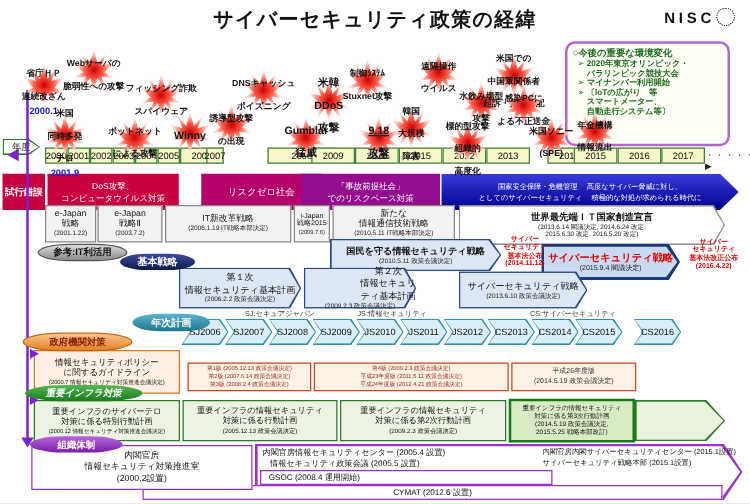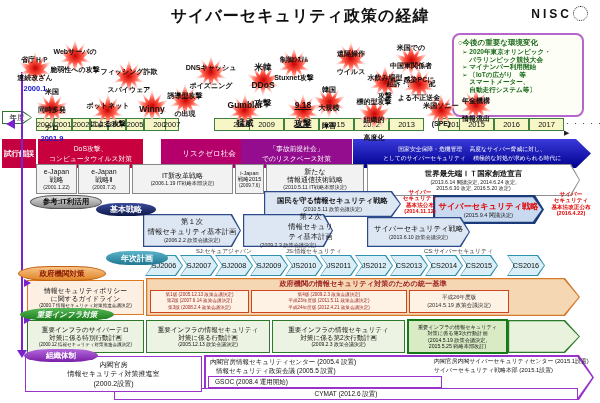--- a/index.html
+++ b/index.html
@@ -229,23 +229,20 @@
     </div>
   <div class="ar cp-chev abs" style="left:495px;top:255px;width:38px;height:21px;margin-left:12px;--bc:#3090b0;--fc:#d9eef6;--bw:1px;">
       <div class="bt" style="font-size:7.3px;">CS2016</div>
     </div>
 
   <div class="tag" style="left:18px;top:266px;width:86px;height:13px;background:linear-gradient(#f8c488,#e08428);color:#8a1a00;border:1px solid #c06010;font-size:7.5px;">政府機関対策</div>
   <div class="box" style="left:27px;top:280px;width:117px;height:35px;background:#fdf0e3;border:1.4px solid #e07820;">
     <span style="font-size:6.8px;line-height:1.2;">情報セキュリティポリシー
 に関するガイドライン</span><span style="font-size:4.6px;">(2000.7 情報セキュリティ対策推進会議決定)</span>
   </div>
-  <div class="ar cp-arrow abs" style="left:146px;top:278px;width:434px;height:38px;--bc:#d4782a;--fc:#f6d7b4;--bw:1.3px;">
-    <div class="bt" style="justify-content:flex-start;padding-top:1px;"><span style="font-size:7.2px;font-weight:bold;color:#9a1f1f;">政府機関の情報セキュリティ対策のための統一基準</span></div>
-  </div>
   <div class="box" style="left:150px;top:290px;width:99px;height:23px;background:#fdf2e4;border:1px solid #cc4420;color:#9a1f1f;font-size:4.6px;line-height:1.35;">第1版 (2005.12.13 政策会議決定)
 第2版 (2007.6.14 政策会議決定)
 第3版 (2008.2.4 政策会議決定)</div>
   <div class="box" style="left:251px;top:290px;width:156px;height:23px;background:#fdf2e4;border:1px solid #cc4420;color:#9a1f1f;font-size:4.6px;line-height:1.35;">第4版 (2009.2.3 政策会議決定)
 平成23年度版 (2011.5.11 政策会議決定)
 平成24年度版 (2012.4.21 政策会議決定)</div>
   <div class="box" style="left:409px;top:290px;width:100px;height:23px;background:#fdf2e4;border:1px solid #cc4420;color:#333;font-size:5.6px;line-height:1.4;">平成26年度版
 (2014.5.19 政策会議決定)</div>
 
   <div class="tag" style="left:20px;top:308px;width:94px;height:13px;background:linear-gradient(#58b858,#177a17);font-size:7.5px;font-style:italic;">重要インフラ対策</div>

